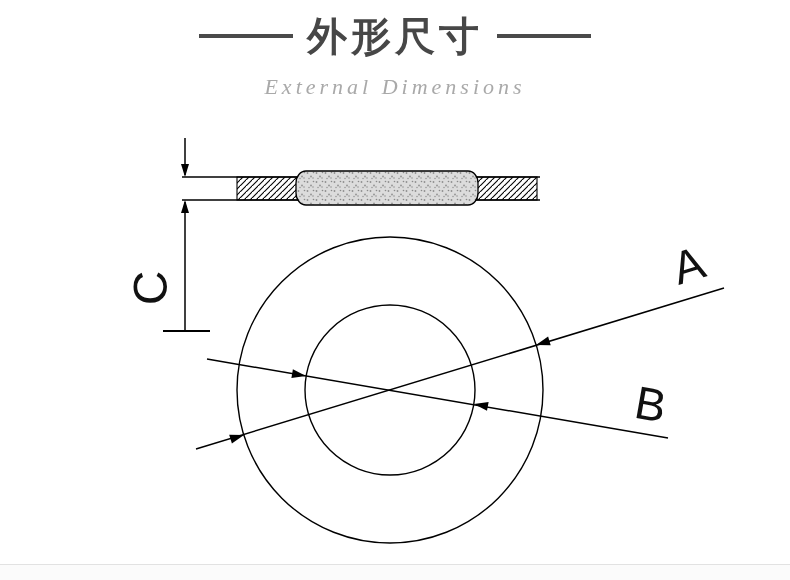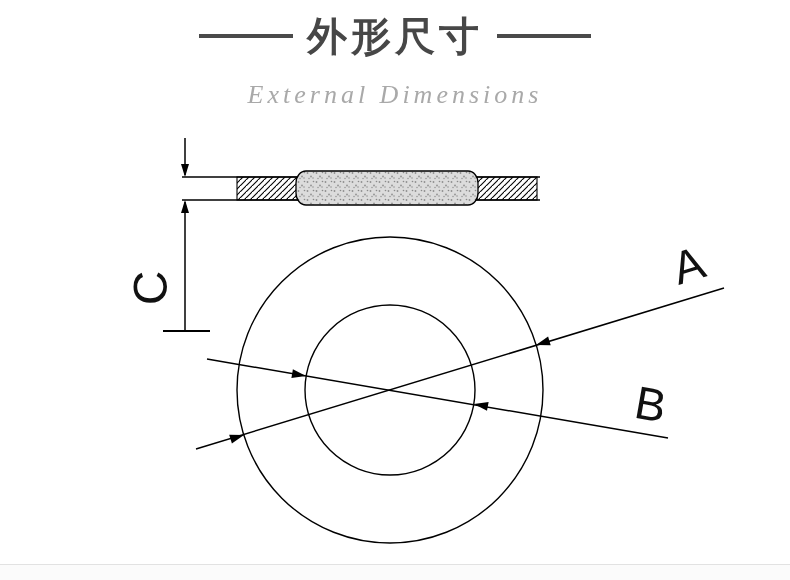--- a/index.html
+++ b/index.html
@@ -35,24 +35,24 @@
   }
   h1.page-title {
     margin: 0;
     font-size: 40px;
     font-weight: 700;
     color: #474747;
     letter-spacing: 4px;
     line-height: 1.1;
   }
   .page-subtitle {
-    margin-top: 22px;
+    margin-top: 16px;
     font-family: "Liberation Serif", serif;
     font-style: italic;
-    font-size: 26px;
+    font-size: 22px;
     letter-spacing: 4px;
     color: #a9a9a9;
   }
   svg.diagram {
     position: absolute;
     top: 0; left: 0;
     width: 790px;
     height: 580px;
   }
   .bottom-divider {

